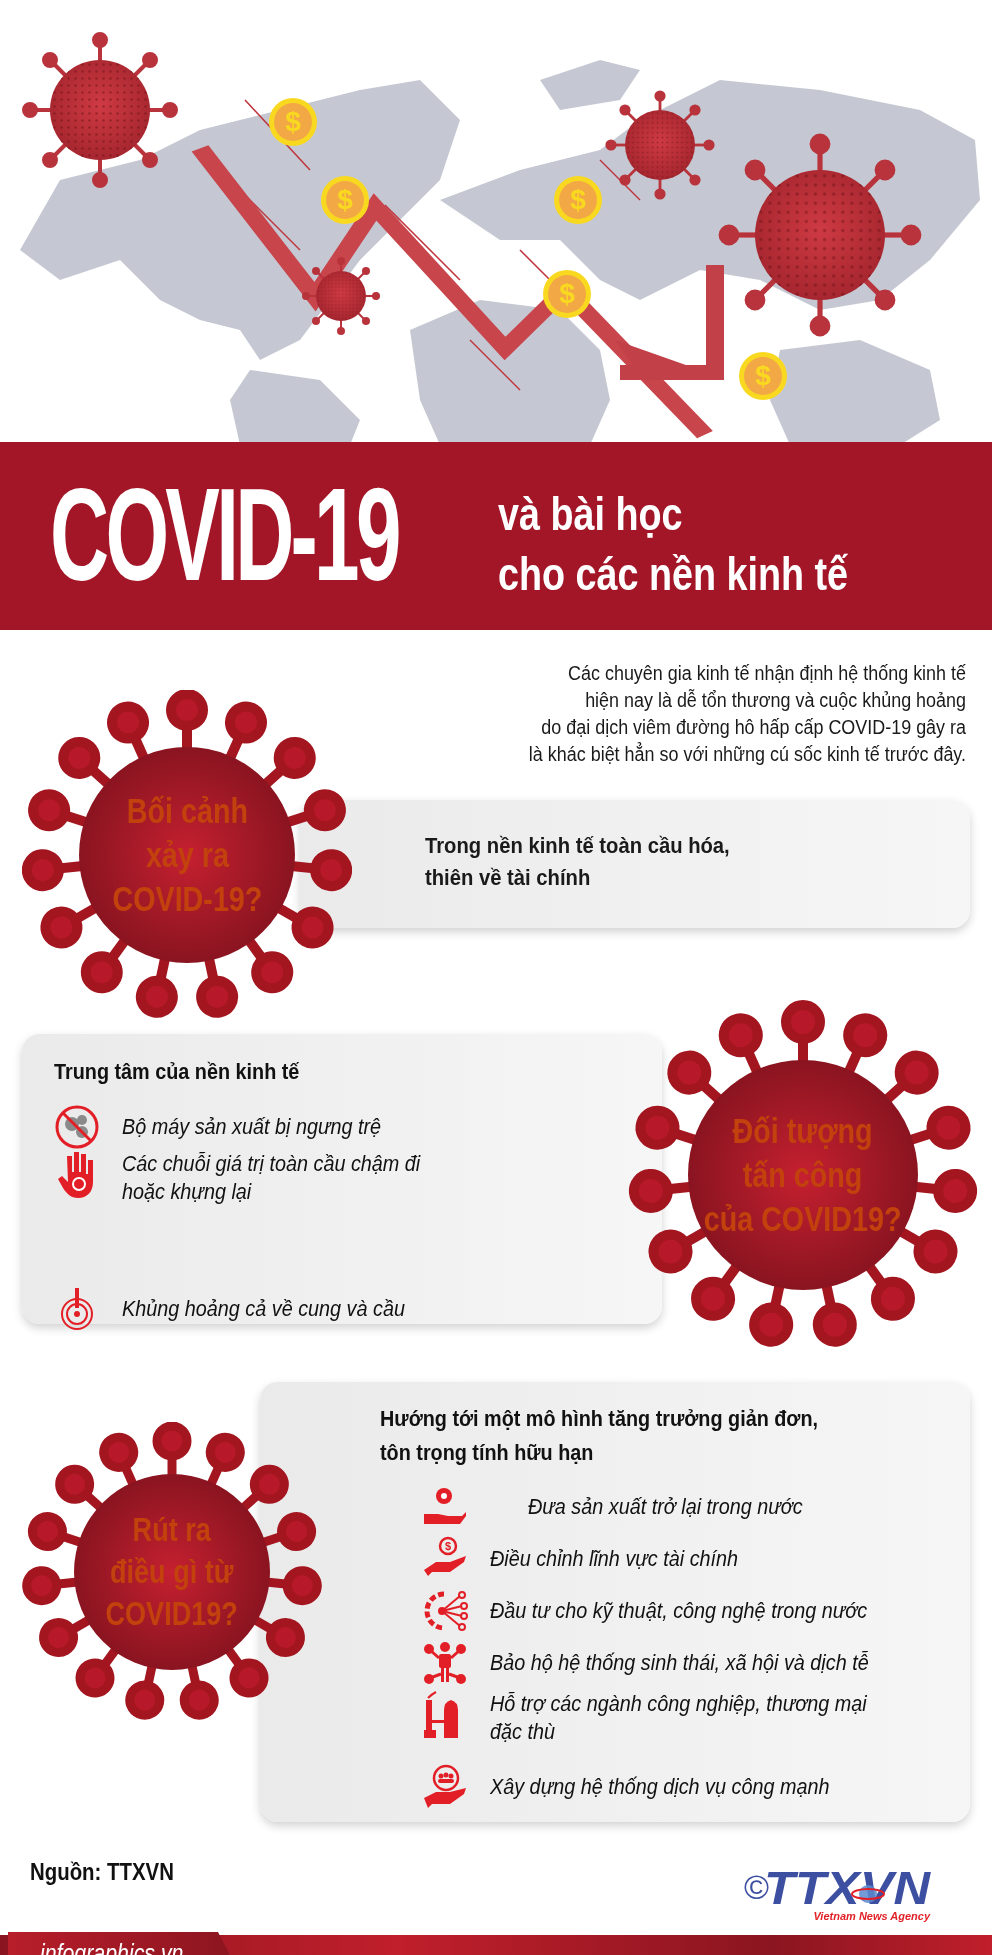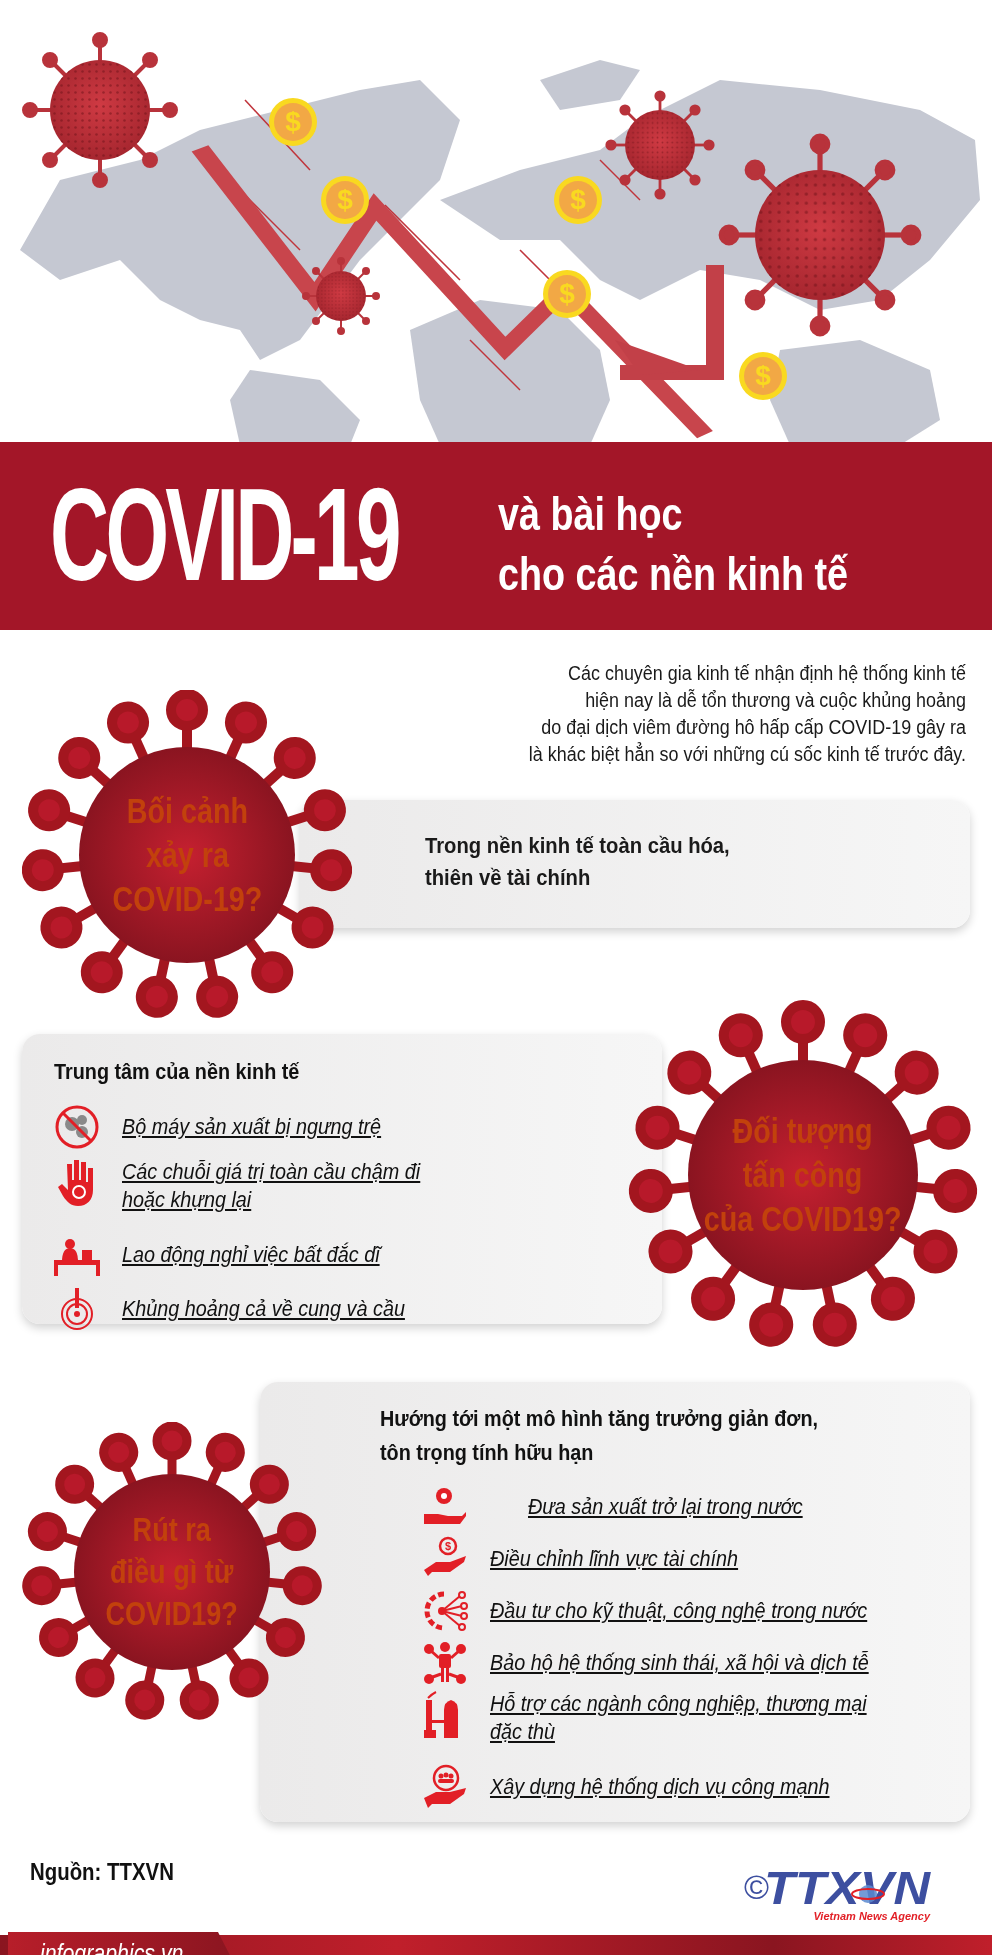--- a/index.html
+++ b/index.html
@@ -20,21 +20,21 @@
 
   
   .panel { position: absolute; background: linear-gradient(90deg, #ebeaea 0%, #f6f6f6 100%); border-radius: 18px; box-shadow: 0 4px 10px rgba(0,0,0,0.18); }
   .panel-1 { left: 300px; top: 800px; width: 670px; height: 128px; }
   .panel-1 .txt { position: absolute; left: 125px; top: 30px; font-weight: bold; font-size: 22px; line-height: 32px; color: #1a1a1a; transform: scaleX(0.92); transform-origin: left top; white-space: nowrap; }
 
   .panel-2 { left: 22px; top: 1034px; width: 640px; height: 290px; }
   .panel-3 { left: 260px; top: 1382px; width: 710px; height: 440px; }
 
   .panel-heading { position: absolute; font-weight: bold; font-size: 22px; line-height: 32px; color: #111; transform: scaleX(0.9); transform-origin: left top; white-space: nowrap; }
-  .item { position: absolute; display: flex; align-items: center; text-decoration: underline; }
+  .item { position: absolute; display: flex; align-items: center; }
   .item .ico { width: 50px; height: 50px; flex: 0 0 50px; display: flex; align-items: center; justify-content: center; }
   .item .lbl { font-style: italic; font-size: 22px; line-height: 28px; color: #111; margin-left: 20px; transform: scaleX(0.9); transform-origin: left center; white-space: nowrap; }
 
   
   .virus { position: absolute; }
   .virus .q { position: absolute; left: 0; top: 0; width: 100%; height: 100%; display: flex; align-items: center; justify-content: center; text-align: center; color: #c2410c; font-weight: bold; font-size: 35px; line-height: 44px; }
   .virus .q span { display: block; transform: scaleX(0.82); }
 
   
   .source { position: absolute; left: 30px; top: 1858px; font-weight: bold; font-size: 24px; color: #111; transform: scaleX(0.85); transform-origin: left top; }
@@ -316,46 +316,33 @@
           <circle cx="23" cy="23" r="20" fill="none" stroke="#e21f26" stroke-width="3"></circle>
           <circle cx="18" cy="20" r="7" fill="#8a8a8a"></circle>
           <circle cx="28" cy="28" r="6" fill="#8a8a8a"></circle>
           <circle cx="28" cy="16" r="5" fill="#8a8a8a"></circle>
           <line x1="9" y1="9" x2="37" y2="37" stroke="#e21f26" stroke-width="3"></line>
         </svg>
     </div>
     <div class="lbl">Bộ máy sản xuất bị ngưng trệ</div>
   </div>
 
-  <div class="item" style="left:30px; top:124px; align-items:flex-start;">
+  <div class="item" style="left:30px; top:116px; align-items:flex-start;">
     <div class="ico">
       <svg width="40" height="50" viewBox="0 0 40 50">
           <path d="M10 6 h5 v16 h2 V2 h5 v20 h2 V4 h5 v20 h2 V10 h5 v22 c0 10 -6 16 -15 16 c-7 0 -11 -4 -15 -10 l-5 -9 l4 -3 l6 6 Z" fill="#e21f26"></path>
           <circle cx="22" cy="34" r="6" fill="none" stroke="#fff" stroke-width="2"></circle>
         </svg>
     </div>
     <div style="margin-left:20px;">
       <div class="lbl" style="margin-left:0;">Các chuỗi giá trị toàn cầu chậm đi</div>
       <div class="lbl" style="margin-left:0;">hoặc khựng lại</div>
     </div>
   </div>
 
-  <div class="item" style="left:30px; top:196px;">
-    <div class="ico">
-      <svg width="50" height="46" viewBox="0 0 50 46">
-          <rect x="2" y="28" width="46" height="5" fill="#e21f26"></rect>
-          <rect x="2" y="28" width="4" height="16" fill="#e21f26"></rect>
-          <rect x="44" y="28" width="4" height="16" fill="#e21f26"></rect>
-          <circle cx="18" cy="12" r="5" fill="#e21f26"></circle>
-          <path d="M10 30 q0 -14 8 -14 q8 0 8 14 Z" fill="#e21f26"></path>
-          <rect x="30" y="18" width="10" height="10" fill="#e21f26"></rect>
-        </svg>
-    </div>
-    <div class="lbl">Lao động nghỉ việc bất đắc dĩ</div>
-  </div>
 
   <div class="item" style="left:30px; top:250px;">
     <div class="ico">
       <svg width="46" height="46" viewBox="0 0 46 46">
           <circle cx="23" cy="28" r="15" fill="none" stroke="#e21f26" stroke-width="2"></circle>
           <circle cx="23" cy="28" r="10" fill="none" stroke="#e21f26" stroke-width="2"></circle>
           <circle cx="23" cy="28" r="3" fill="#e21f26"></circle>
           <rect x="21" y="2" width="4" height="20" fill="#e21f26"></rect>
         </svg>
     </div>

